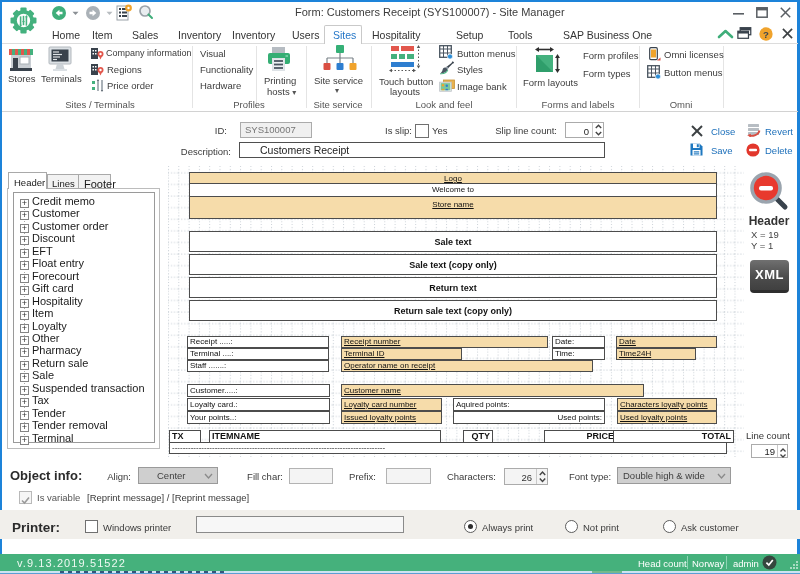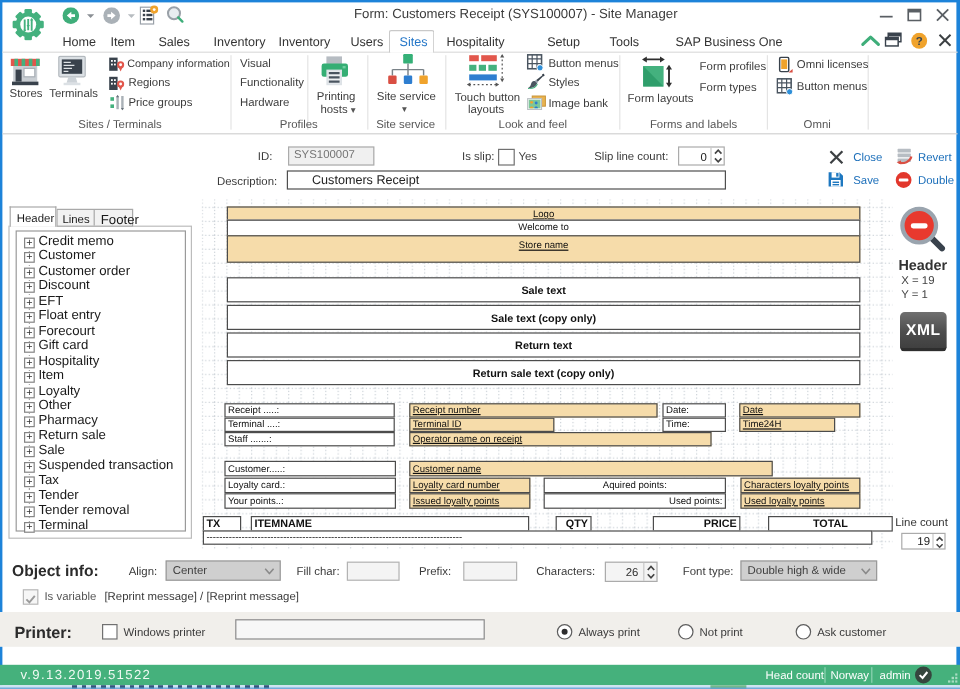--- a/index.html
+++ b/index.html
@@ -207,21 +207,21 @@
       <rect x="2" y="2" width="3" height="3"></rect>
       <rect x="2" y="8" width="3" height="3"></rect>
     </g>
   <g fill="#aab1b7">
       <rect x="7" y="1" width="2" height="11"></rect>
       <rect x="11" y="1" width="2" height="11"></rect>
     </g>
   <path d="M8 0 L6.8 2 L9.2 2 Z" fill="#667079"></path>
     <path d="M12 13 L10.8 11 L13.2 11 Z" fill="#667079"></path>
 </svg>
-<div class="rlbl" style="left:107px;top:80px">Price groups</div>
+<div class="rlbl" style="left:107px;top:80px">Price order</div>
 
 <div class="rlbl" style="left:200px;top:48px">Visual</div>
 <div class="rlbl" style="left:200px;top:64px">Functionality</div>
 <div class="rlbl" style="left:200px;top:80px">Hardware</div>
 <svg class="a" style="left:266px;top:46px" width="26" height="26" viewBox="0 0 26 26">
   <rect x="6" y="1" width="13" height="8" fill="#b6bcc2"></rect>
   <rect x="2" y="7" width="22" height="11" rx="2" fill="#35ae74"></rect>
   <rect x="19.5" y="9" width="2.5" height="2" fill="#6fcda0"></rect>
   <rect x="6" y="12" width="13" height="13" fill="#dde2e6"></rect>
   <rect x="7.5" y="13.5" width="10" height="10" fill="#eef1f3"></rect>
@@ -368,21 +368,21 @@
   <rect x="6.8" y="1.2" width="2" height="3" fill="#1e78c0"></rect>
   <rect x="2.5" y="7" width="8" height="5.5" fill="#fff"></rect>
   <rect x="3.8" y="8.3" width="5.4" height="1.2" fill="#1e78c0"></rect>
   <rect x="3.8" y="10.3" width="5.4" height="1.2" fill="#1e78c0"></rect>
 </svg>
 <div class="lbl blue" style="left:711px;top:145px">Save</div>
 <svg class="a" style="left:746px;top:143px" width="14" height="14" viewBox="0 0 14 14">
   <circle cx="7" cy="7" r="6.6" fill="#e2372c"></circle>
   <rect x="3" y="5.7" width="8" height="2.6" rx="1" fill="#fff"></rect>
 </svg>
-<div class="lbl blue" style="left:765px;top:145px">Double</div>
+<div class="lbl blue" style="left:765px;top:145px">Delete</div>
 
 <div class="a" style="left:7px;top:188px;width:153px;height:261px;border:1px solid #bcbcbc;background:#fff"></div>
 <div class="a" style="left:47px;top:174px;width:64px;height:15px;background:#f2f2f2;border:1px solid #a9a9a9"></div>
 <div class="a" style="left:78px;top:175px;width:1px;height:13px;background:#a9a9a9"></div>
 <div class="a" style="left:8px;top:172px;width:39px;height:17px;background:#fff;border:1px solid #a9a9a9;border-bottom:none"></div>
 <div class="a" style="left:14px;top:177px;font-size:9.5px;color:#1a1a1a">Header</div>
 <div class="a" style="left:52px;top:178px;font-size:9.5px;color:#1a1a1a">Lines</div>
 <div class="a" style="left:84px;top:178px;font-size:11px;color:#1a1a1a">Footer</div>
 <div class="a" style="left:13px;top:192px;width:142px;height:251px;border:1px solid #9a9a9a;background:#fff;overflow:hidden"></div>
 <div class="a" style="left:24px;top:200px;width:1px;height:237px;background-image:repeating-linear-gradient(to bottom,#a8a8a8 0 1px,transparent 1px 3px)"></div>
@@ -436,30 +436,30 @@
 <div class="rb" style="left:552px;top:348px;width:53px;height:12px;line-height:10px">Time:</div>
 <div class="rb tan" style="left:616px;top:336px;width:101px;height:12px;line-height:10px">Date</div>
 <div class="rb tan" style="left:616px;top:348px;width:80px;height:12px;line-height:10px">Time24H</div>
 
 <div class="rb" style="left:187px;top:384px;width:143px;height:13px;line-height:11px">Customer.....:</div>
 <div class="rb" style="left:187px;top:398px;width:143px;height:13px;line-height:11px">Loyalty card.:</div>
 <div class="rb" style="left:187px;top:411px;width:143px;height:13px;line-height:11px">Your points..:</div>
 <div class="rb tan" style="left:341px;top:384px;width:303px;height:13px;line-height:11px">Customer name</div>
 <div class="rb tan" style="left:341px;top:398px;width:101px;height:13px;line-height:11px">Loyalty card number</div>
 <div class="rb tan" style="left:341px;top:411px;width:101px;height:13px;line-height:11px">Issued loyalty points</div>
-<div class="rb" style="left:453px;top:398px;width:152px;height:13px;line-height:11px;text-align:center">Aquired points:</div>
+<div class="rb" style="left:453px;top:398px;width:152px;height:13px;line-height:11px;text-align:left">Aquired points:</div>
 <div class="rb" style="left:453px;top:411px;width:152px;height:13px;line-height:11px;text-align:right">Used points:</div>
 <div class="rb tan" style="left:617px;top:398px;width:100px;height:13px;line-height:11px">Characters loyalty points</div>
 <div class="rb tan" style="left:617px;top:411px;width:100px;height:13px;line-height:11px">Used loyalty points</div>
 
 <div class="rb bld" style="left:169px;top:430px;width:32px;height:13px;line-height:11px">TX</div>
 <div class="rb bld" style="left:209px;top:430px;width:232px;height:13px;line-height:11px">ITEMNAME</div>
 <div class="rb bld" style="left:463px;top:430px;width:30px;height:13px;line-height:11px;text-align:right">QTY</div>
 <div class="rb bld" style="left:544px;top:430px;width:73px;height:13px;line-height:11px;text-align:right">PRICE</div>
-<div class="rb bld" style="left:640px;top:430px;width:104px;height:13px;line-height:11px;text-align:center">TOTAL</div>
+<div class="rb bld" style="left:613px;top:430px;width:121px;height:13px;line-height:11px;text-align:right">TOTAL</div>
 <div class="rb" style="left:169px;top:442px;width:558px;height:12px;line-height:10px">--------------------------------------------------------------------------------</div>
 
 <svg class="a" style="left:748px;top:170px" width="42" height="42" viewBox="0 0 42 42">
   <line x1="28" y1="28" x2="37" y2="37" stroke="#39424c" stroke-width="5" stroke-linecap="round"></line>
   <circle cx="18" cy="18" r="14" fill="#e8392e" stroke="#9aa4ae" stroke-width="3.6"></circle>
   <rect x="11" y="16" width="14" height="4.4" rx="2" fill="#fff"></rect>
 </svg>
 <div class="a" style="left:748px;top:214px;width:42px;text-align:center;font-size:12px;font-weight:bold;color:#333">Header</div>
 <div class="a" style="left:751px;top:229px;font-size:9.5px;color:#444">X = 19</div>
 <div class="a" style="left:751px;top:240px;font-size:9.5px;color:#444">Y = 1</div>
@@ -469,21 +469,21 @@
 <div class="a" style="left:753px;top:446px;width:22px;font-size:9.5px;color:#222;text-align:right">19</div>
 <div class="a" style="left:777px;top:445px;width:10px;height:12px;border-left:1px solid #c9c9c9">
   <svg width="10" height="12" viewBox="0 0 10 12">
     <path d="M2.5 4.5 L5 2 L7.5 4.5" fill="none" stroke="#444" stroke-width="1.3"></path>
     <path d="M2.5 7.5 L5 10 L7.5 7.5" fill="none" stroke="#444" stroke-width="1.3"></path>
   </svg>
 </div>
 
 <div class="a" style="left:10px;top:468px;font-size:13px;font-weight:bold;color:#2b2b2b">Object info:</div>
 <div class="lbl" style="left:96px;top:471px;width:35px;text-align:right">Align:</div>
-<div class="a" style="left:138px;top:467px;width:96px;height:17px;background:#cfcfcf;border:1px solid #9a9a9a;font-size:9.5px;color:#3f3f3f;line-height:15px;padding-left:5px">Center
+<div class="a" style="left:138px;top:467px;width:80px;height:17px;background:#cfcfcf;border:1px solid #9a9a9a;font-size:9.5px;color:#3f3f3f;line-height:15px;padding-left:18px">Center
   <svg class="a" style="right:4px;top:5px" width="9" height="6" viewBox="0 0 9 6">
       <path d="M1 1 L4.5 5 L8 1" fill="none" stroke="#8a8a8a" stroke-width="1.3"></path>
     </svg>
 </div>
 <div class="lbl" style="left:233px;top:471px;width:50px;text-align:right">Fill char:</div>
 <div class="a" style="left:289px;top:468px;width:44px;height:16px;background:#f4f4f4;border:1px solid #b3b3b3"></div>
 <div class="lbl" style="left:331px;top:471px;width:45px;text-align:right">Prefix:</div>
 <div class="a" style="left:386px;top:468px;width:45px;height:16px;background:#f4f4f4;border:1px solid #b3b3b3"></div>
 <div class="lbl" style="left:436px;top:471px;width:60px;text-align:right">Characters:</div>
 <div class="tb" style="left:504px;top:468px;width:44px;height:17px;background:#f4f4f4"></div>

